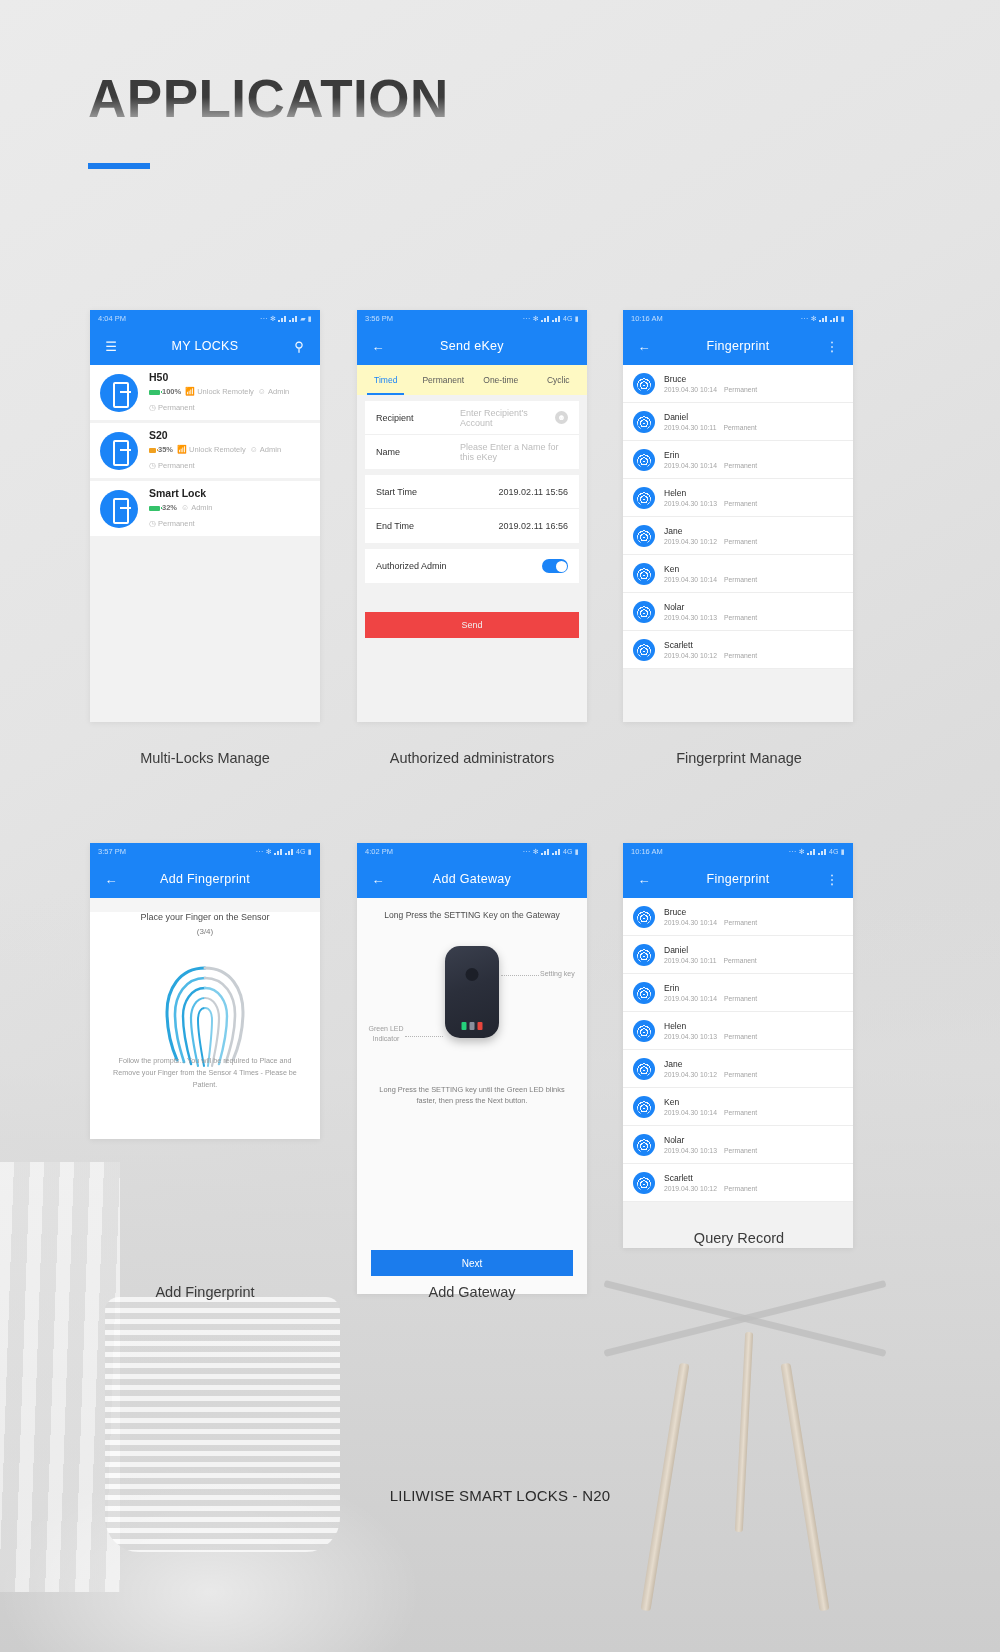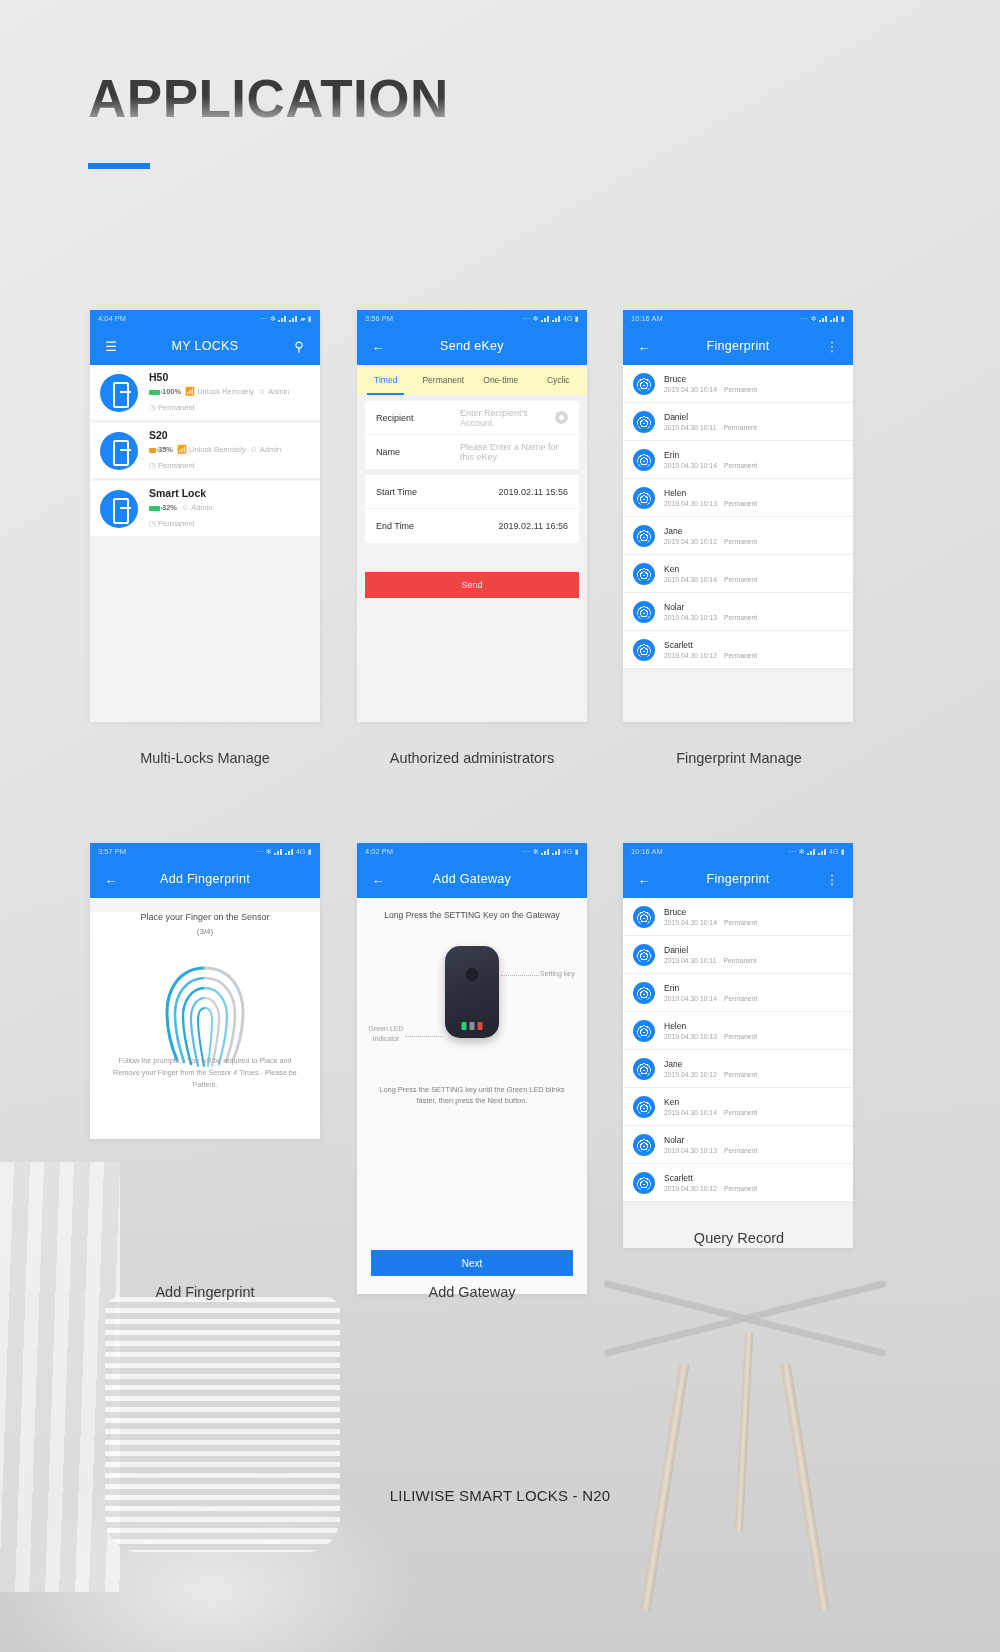--- a/index.html
+++ b/index.html
@@ -330,20 +330,26 @@
         <div class="form-row">
           <span class="form-label">Start Time</span>
           <span class="form-val">2019.02.11 15:56</span>
         </div>
         <div class="form-row">
           <span class="form-label">End Time</span>
           <span class="form-val">2019.02.11 16:56</span>
         </div>
       </div>
 
+      <div class="card">
+        <div class="form-row">
+          <span class="form-label" style="width:auto">Authorized Admin</span>
+          <span class="switch"></span>
+        </div>
+      </div>
 
       <div class="btn-disabled">Send</div>
     </div>
   </div>
   <div class="caption" style="left:322px;top:748px;">Authorized administrators</div>
 
   <div class="phone" style="left:623px;top:310px;">
     <div class="statusbar">
       <span>10:16 AM</span>
       <span class="sb-right">

